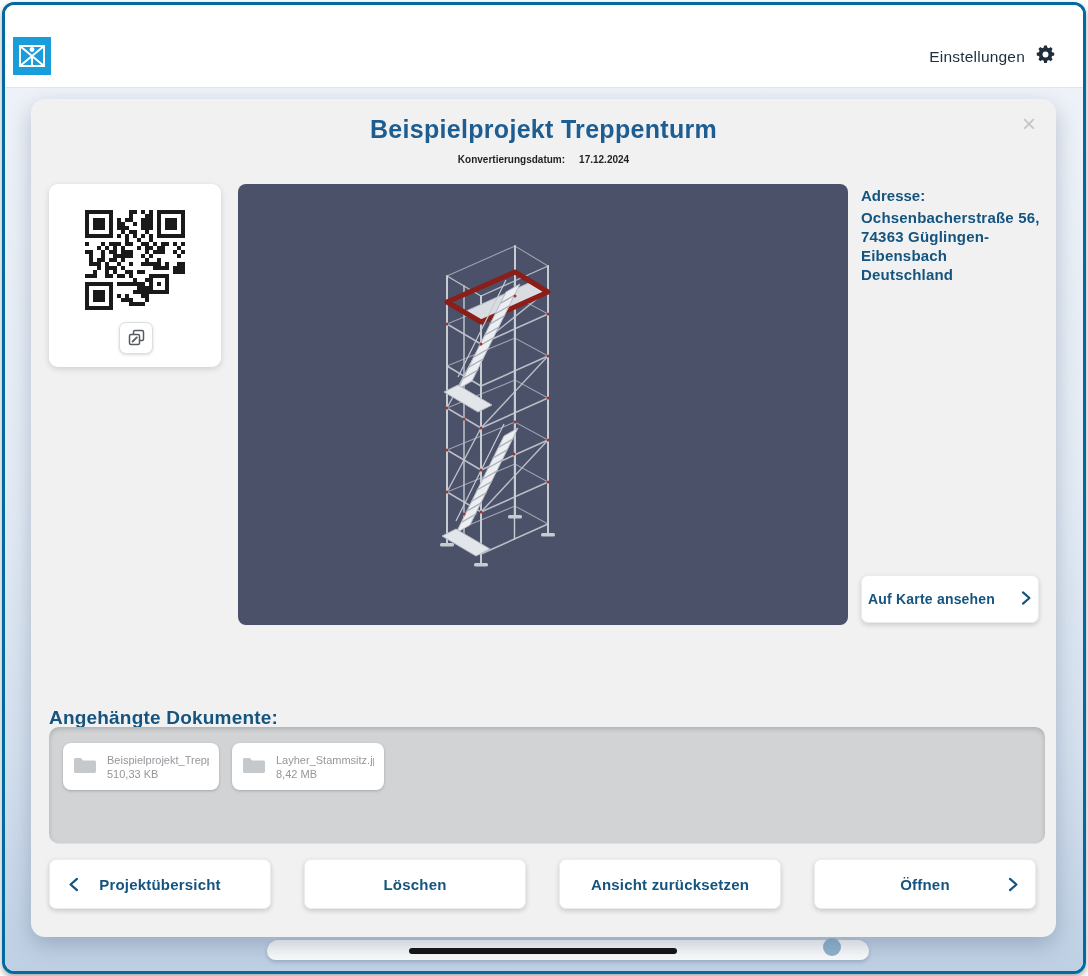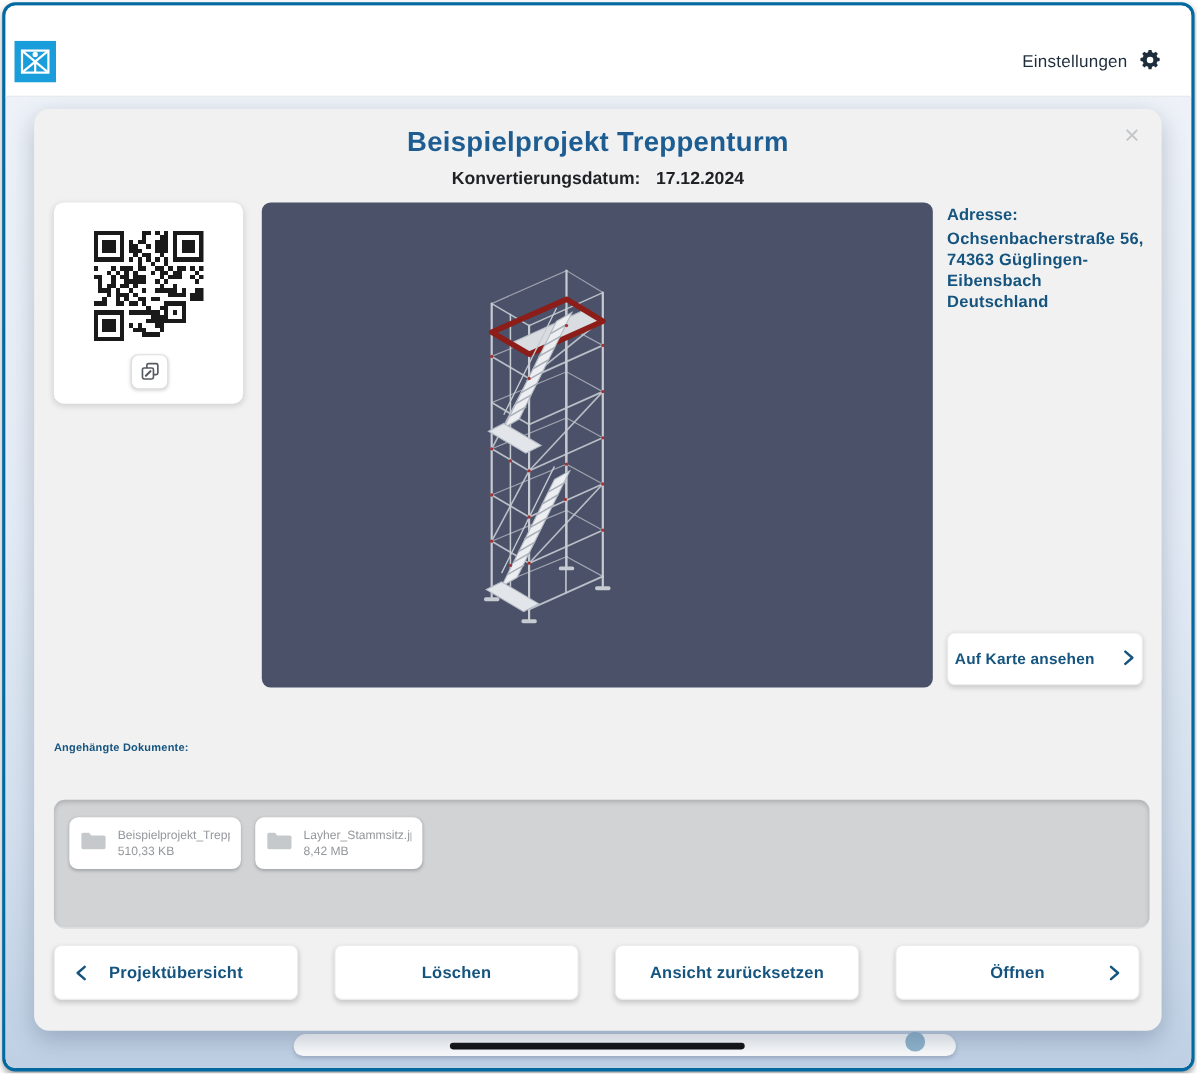--- a/index.html
+++ b/index.html
@@ -19,42 +19,42 @@
 
   
   .sheet{position:absolute;left:262px;top:935px;width:602px;height:20px;background:#fafbfc;border-radius:12px 12px 9px 9px;box-shadow:0 2px 4px rgba(40,60,90,.25);z-index:1;}
   .home-indicator{position:absolute;left:404px;top:943px;width:268px;height:6px;border-radius:3px;background:#101010;z-index:2;}
   .scroll-dot{position:absolute;left:818px;top:933px;width:18px;height:18px;border-radius:50%;background:#8fb4cd;z-index:1;}
 
   
   .modal{position:absolute;left:26px;top:94px;width:1025px;height:838px;background:#f1f1f2;border-radius:14px;box-shadow:0 8px 22px rgba(60,80,110,.30);z-index:3;}
   .close-btn{position:absolute;right:14px;top:12px;width:26px;height:26px;border:0;background:transparent;color:#c3c6c9;font-size:24px;line-height:24px;cursor:pointer;padding:0;font-family:inherit;}
   .modal-title{position:absolute;left:0;right:0;top:16px;margin:0;text-align:center;font-size:25px;font-weight:700;color:#1d5d91;letter-spacing:.3px;}
-  .dateline{position:absolute;left:0;right:0;top:55px;text-align:center;font-size:16px;color:#1f2124;}
+  .dateline{position:absolute;left:0;right:0;top:55px;text-align:center;font-size:10px;color:#1f2124;}
   .dateline .lbl{font-weight:600;margin-right:14px;}
   .dateline .val{font-weight:600;}
 
   
   .qr-card{position:absolute;left:18px;top:85px;width:172px;height:183px;background:#fff;border-radius:9px;box-shadow:0 2px 6px rgba(0,0,0,.14);}
   .qr-svg{position:absolute;left:36px;top:26px;width:100px;height:100px;}
   .qr-copy{position:absolute;left:70px;top:138px;width:34px;height:32px;background:#fff;border:1px solid #dcdee0;border-radius:7px;box-shadow:0 1px 3px rgba(0,0,0,.15);cursor:pointer;display:flex;align-items:center;justify-content:center;padding:0;}
 
   
   .viewer{position:absolute;left:207px;top:85px;width:610px;height:441px;background:#4a5168;border-radius:8px;overflow:hidden;cursor:grab;}
 
   
   .address{position:absolute;left:830px;top:88px;width:194px;color:#14547e;}
   .addr-label{font-size:15px;font-weight:700;margin-bottom:4px;}
   .addr-value{font-size:15px;font-weight:700;line-height:19px;white-space:pre-line;letter-spacing:.2px;}
 
   .map-btn{position:absolute;left:830px;top:476px;width:178px;height:48px;background:#fff;border:1px solid #ececee;border-radius:7px;box-shadow:0 2px 5px rgba(0,0,0,.16);display:flex;align-items:center;justify-content:space-between;gap:9px;cursor:pointer;font-family:inherit;}
   .map-btn span{font-size:14px;font-weight:700;color:#14547e;letter-spacing:.2px;}
 
   
-  .docs-label{position:absolute;left:18px;top:576px;font-size:10px;font-weight:700;color:#14547e;letter-spacing:.2px;}
+  .docs-label{position:absolute;left:18px;top:608px;font-size:19px;font-weight:700;color:#14547e;letter-spacing:.2px;}
   .docs-panel{position:absolute;left:18px;top:628px;width:996px;height:117px;background:#d2d3d5;border-radius:10px;box-shadow:inset 0 2px 5px rgba(0,0,0,.18), inset 0 -1px 0 rgba(255,255,255,.45);}
   .chip{position:absolute;top:16px;height:47px;background:#fff;border-radius:8px;box-shadow:0 1px 3px rgba(0,0,0,.22);display:flex;align-items:center;gap:10px;padding:0 10px;box-sizing:border-box;cursor:pointer;}
   .chip .txt{overflow:hidden;}
   .chip .name{font-size:11px;color:#94979b;white-space:nowrap;}
   .chip .size{font-size:11px;color:#94979b;margin-top:2px;}
   .chip1{left:14px;width:156px;}
   .chip2{left:183px;width:152px;}
 
   
   .action-btn{position:absolute;top:760px;width:222px;height:50px;background:#fff;border:1px solid #ececee;border-radius:7px;box-shadow:0 2px 5px rgba(0,0,0,.17);display:flex;align-items:center;justify-content:center;cursor:pointer;font-family:inherit;}

